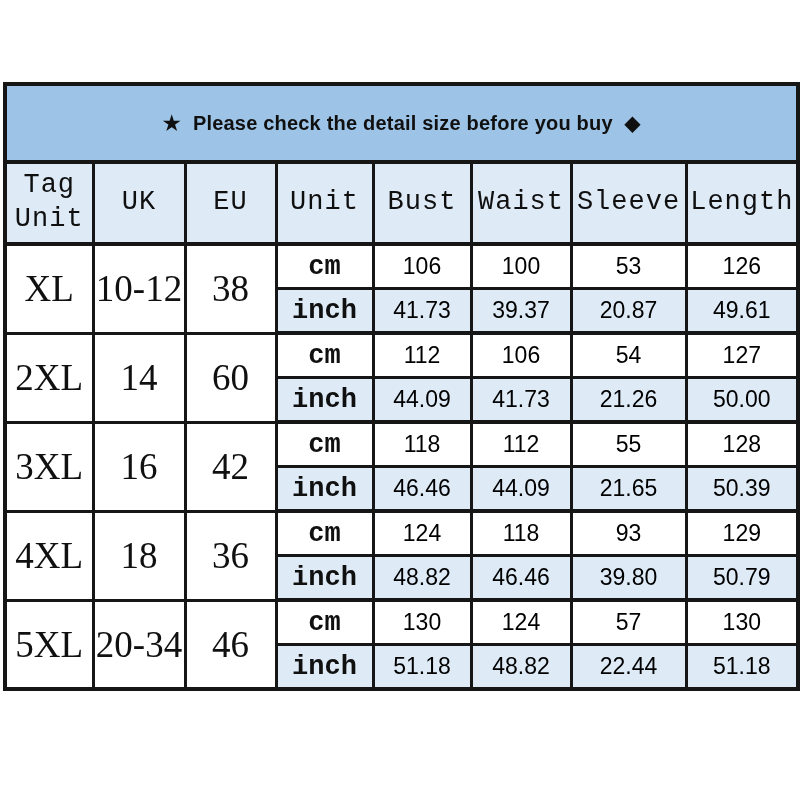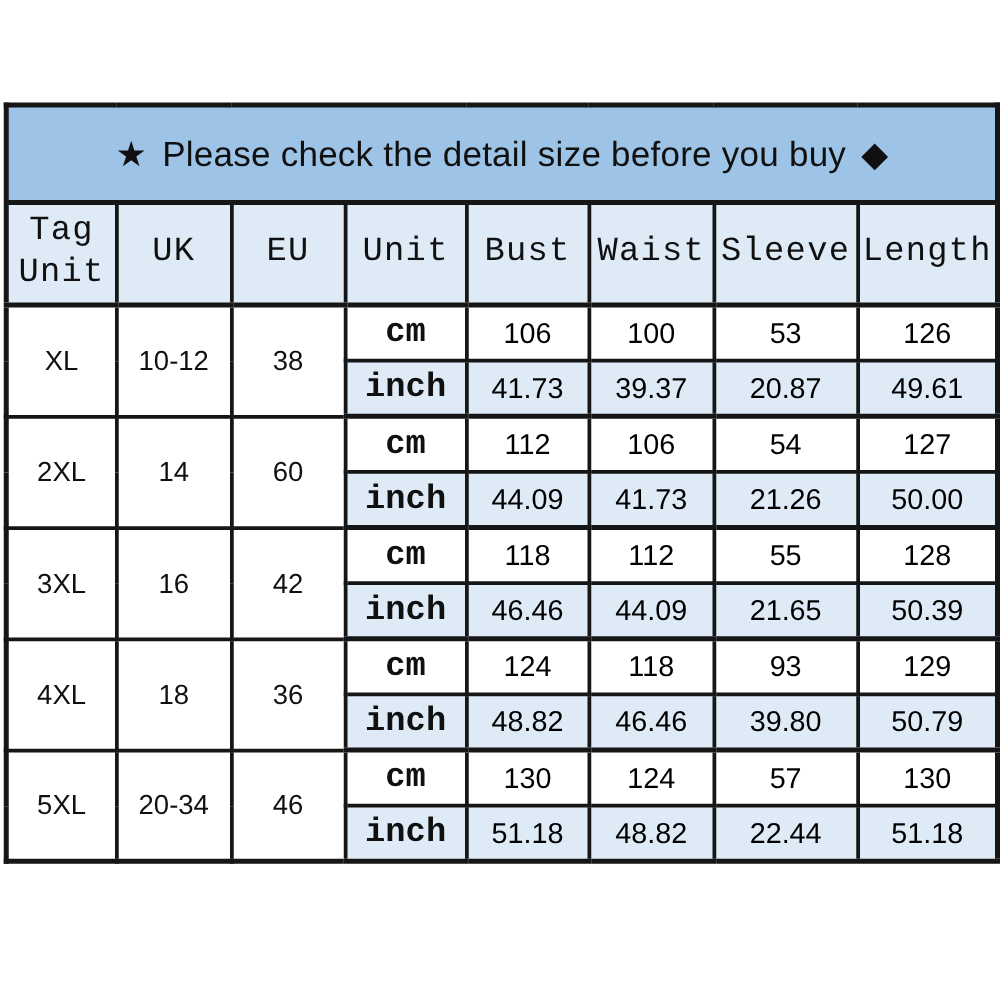--- a/index.html
+++ b/index.html
@@ -30,42 +30,42 @@
     text-align: center;
     vertical-align: middle;
     padding: 0;
     overflow: visible;
   }
   tr.banner-row td {
     height: 74px;
     background: var(--banner-bg, #9dc3e6);
     border-bottom: 4px solid var(--border, #161616);
     font-family: "Liberation Sans", sans-serif;
-    font-size: 28px;
-    font-weight: 400;
+    font-size: 20px;
+    font-weight: 700;
     color: #101010;
     letter-spacing: 0.2px;
   }
   tr.banner-row .star-gap { margin-right: 12px; }
   tr.banner-row .diamond-gap { margin-left: 12px; }
   tr.header-row th {
     height: 78px;
     background: var(--alt-cell-bg, #deebf7);
     border-bottom: 4px solid var(--border, #161616);
     font-family: "Liberation Mono", "DejaVu Sans Mono", monospace;
     font-size: 27px;
     font-weight: 400;
     letter-spacing: 1px;
     line-height: 1.25;
     color: #101010;
   }
   td.label-cell {
     background: #ffffff;
-    font-family: Liberation Sans, sans-serif;
-    font-size: 22px;
+    font-family: Liberation Serif, serif;
+    font-size: 37px;
     font-weight: 400;
     white-space: nowrap;
     color: #101010;
   }
   td.unit-cell {
     font-family: "Liberation Mono", "DejaVu Sans Mono", monospace;
     font-size: 27px;
     font-weight: 700;
     color: #101010;
   }

